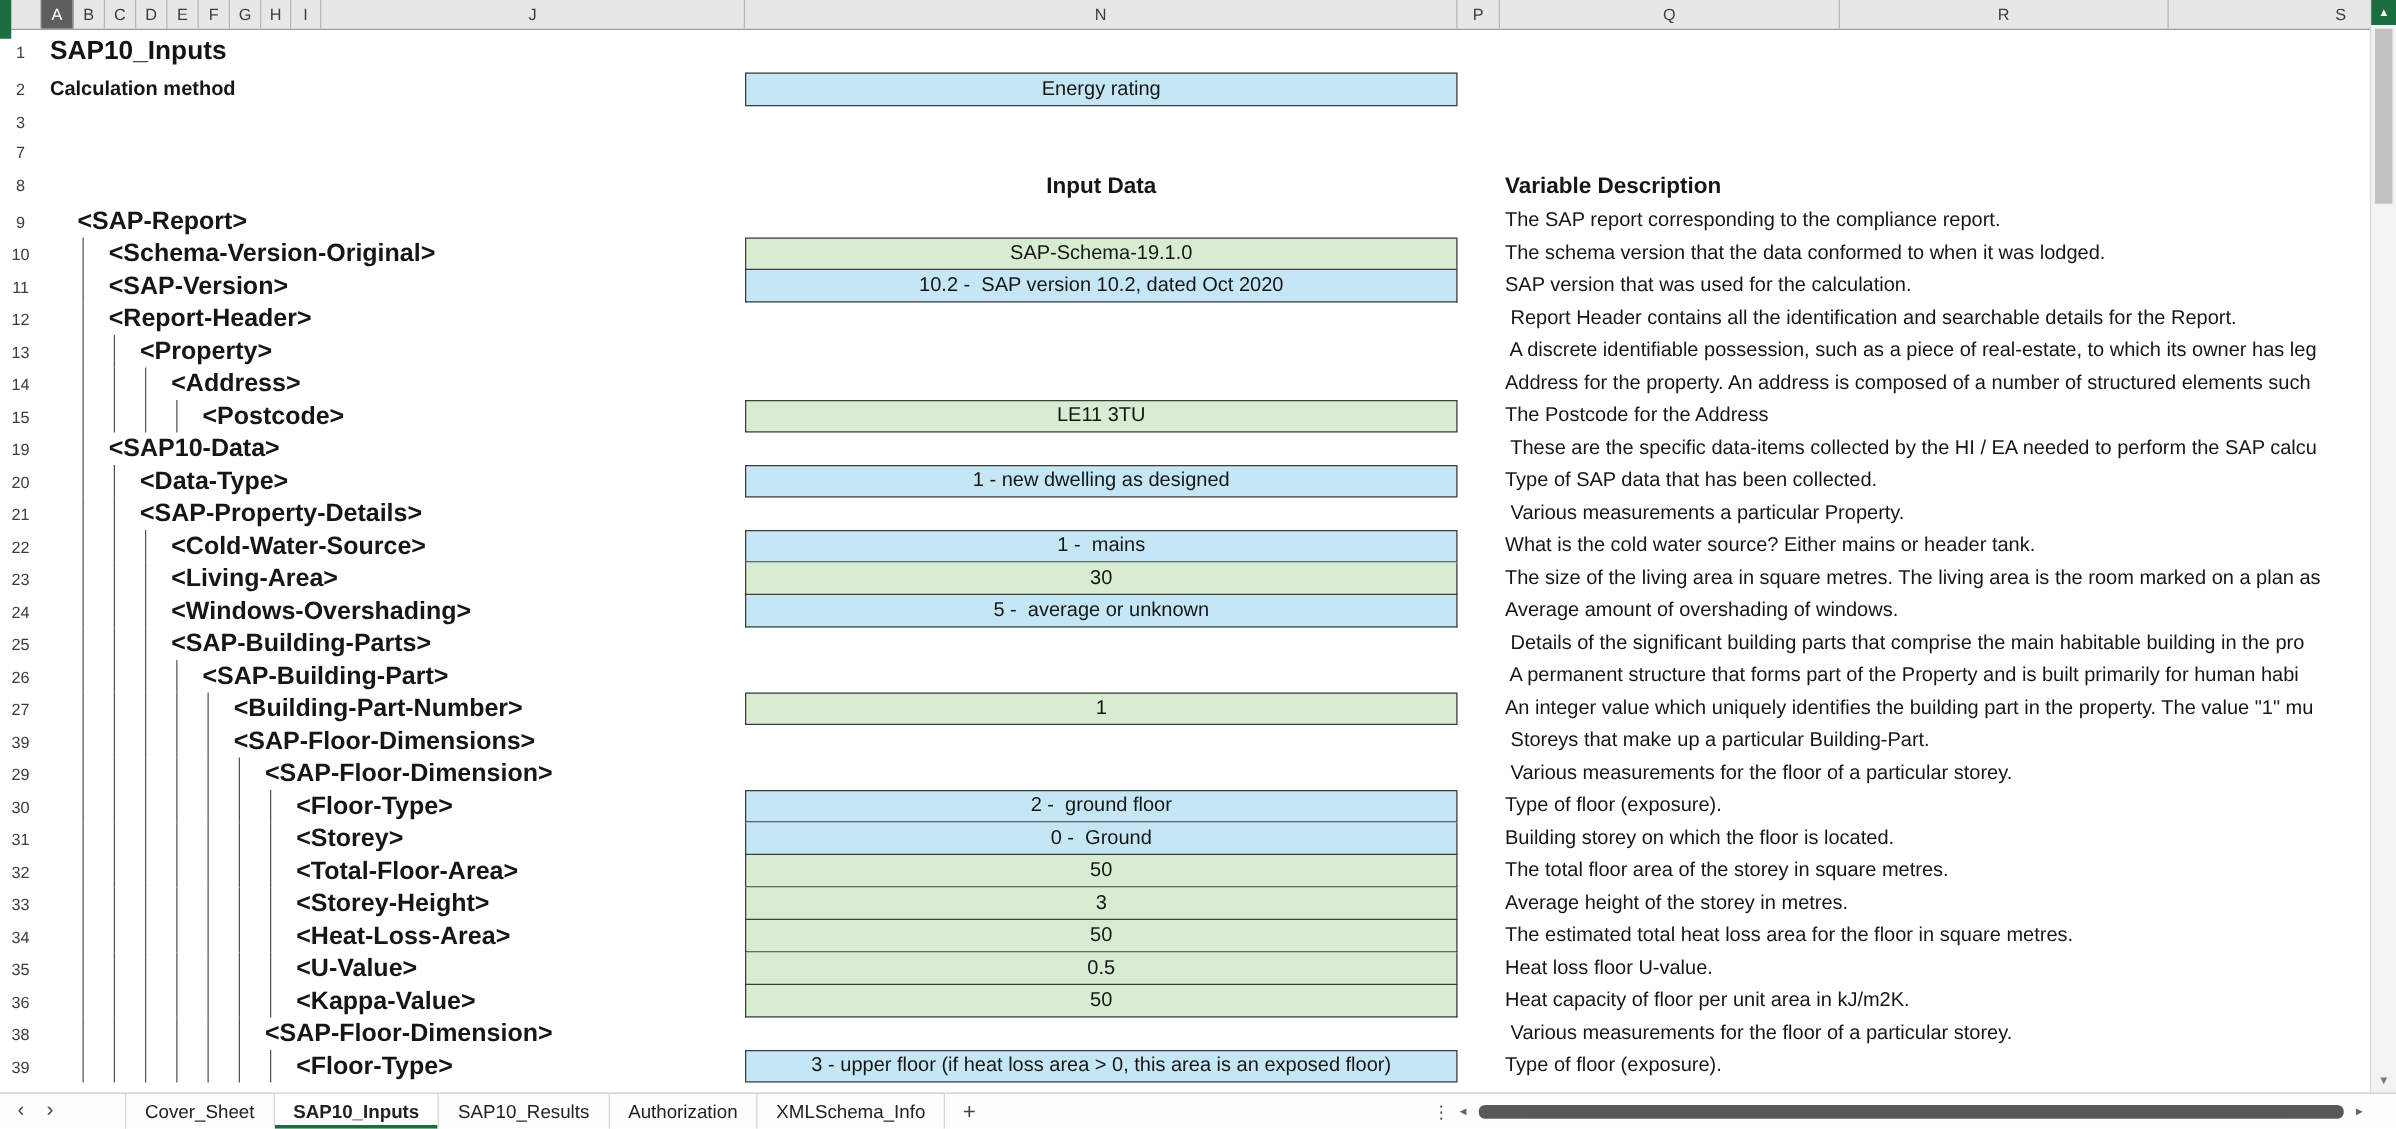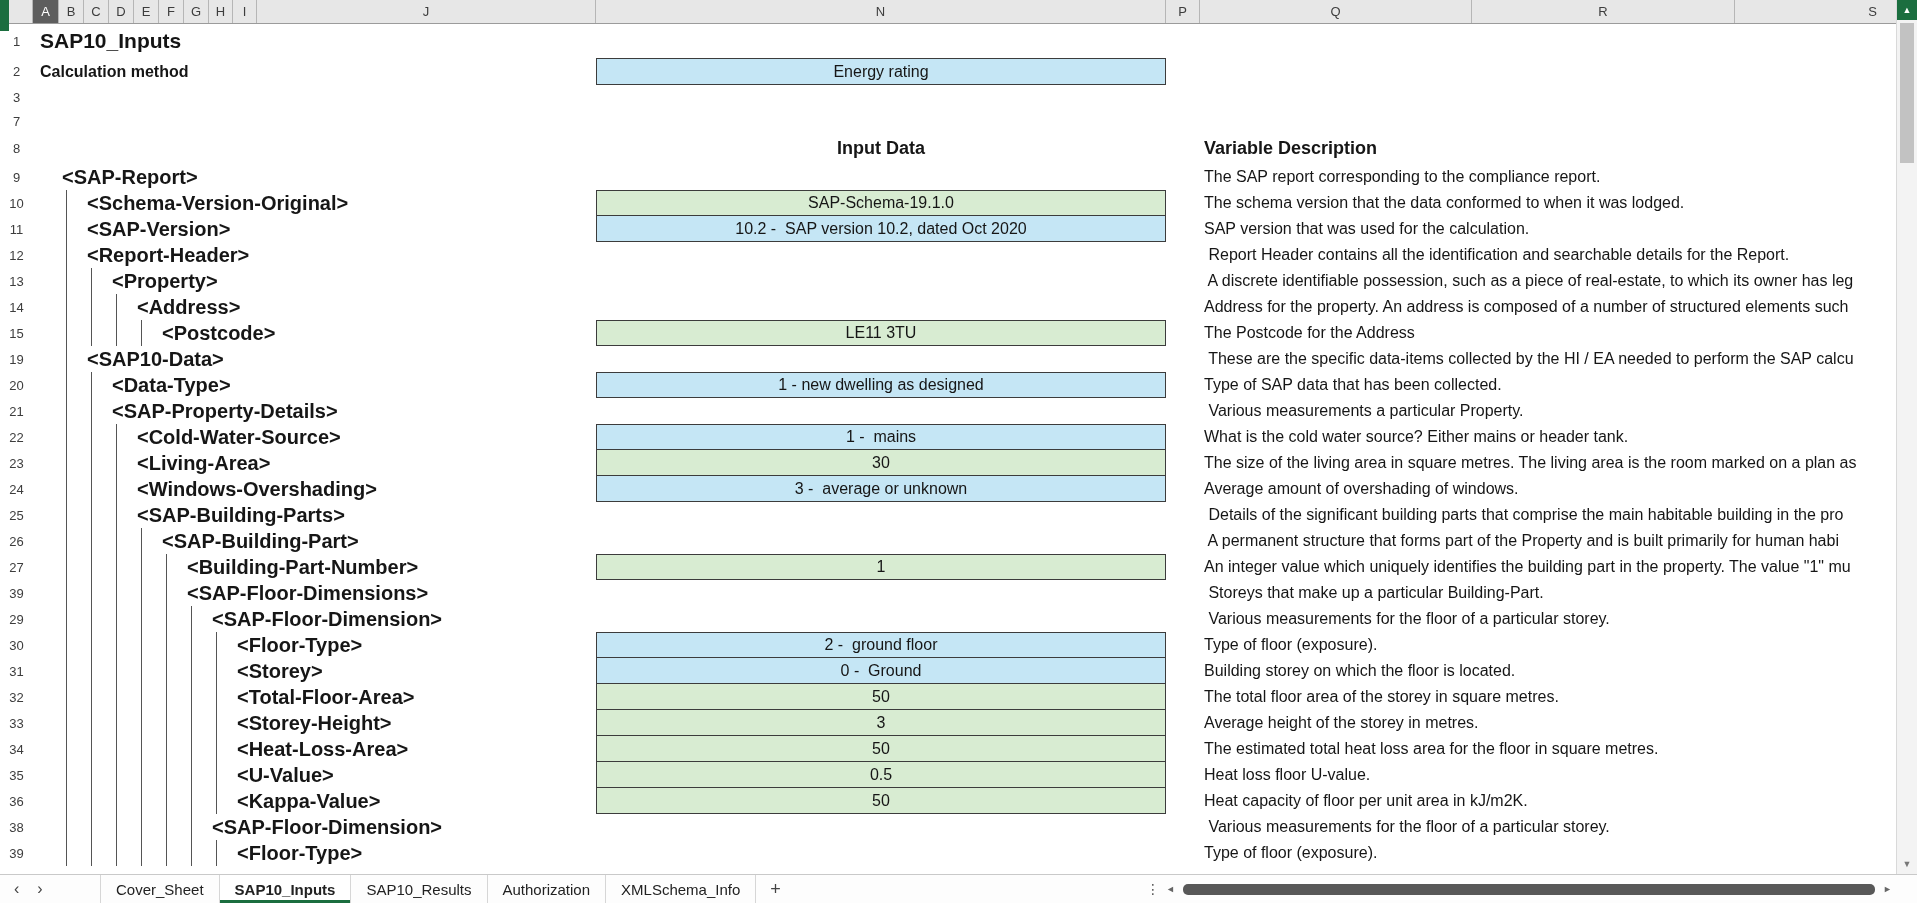--- a/index.html
+++ b/index.html
@@ -190,21 +190,21 @@
       <div class="desc">The size of the living area in square metres. The living area is the room marked on a plan as</div>
       <div class="inp green mid">30</div>
     </div>
     <div class="row" style="height: 26px;">
       <div class="gutter">24</div>
       <div class="guide" style="left: 66px;"></div>
       <div class="guide" style="left: 91px;"></div>
       <div class="guide" style="left: 116px;"></div>
       <div class="tagText" style="left: 137px;">&lt;Windows-Overshading&gt;</div>
       <div class="desc">Average amount of overshading of windows.</div>
-      <div class="inp blue end">3 -  average or unknown</div>
+      <div class="inp blue end">5 -  average or unknown</div>
     </div>
     <div class="row" style="height: 26px;">
       <div class="gutter">25</div>
       <div class="guide" style="left: 66px;"></div>
       <div class="guide" style="left: 91px;"></div>
       <div class="guide" style="left: 116px;"></div>
       <div class="tagText" style="left: 137px;">&lt;SAP-Building-Parts&gt;</div>
       <div class="desc"> Details of the significant building parts that comprise the main habitable building in the pro</div>
     </div>
     <div class="row" style="height: 26px;">
@@ -354,20 +354,21 @@
       <div class="gutter">39</div>
       <div class="guide" style="left: 66px;"></div>
       <div class="guide" style="left: 91px;"></div>
       <div class="guide" style="left: 116px;"></div>
       <div class="guide" style="left: 141px;"></div>
       <div class="guide" style="left: 166px;"></div>
       <div class="guide" style="left: 191px;"></div>
       <div class="guide" style="left: 216px;"></div>
       <div class="tagText" style="left: 237px;">&lt;Floor-Type&gt;</div>
       <div class="desc">Type of floor (exposure).</div>
+      <div class="inp blue solo">3 - upper floor (if heat loss area &gt; 0, this area is an exposed floor)</div>
     </div>
   </div>
 
 <div class="vscroll">
   <div class="vup">▲</div>
   <div class="vthumb"></div>
   <div class="vdown">▼</div>
 </div>
 
 <div class="tabbar">

